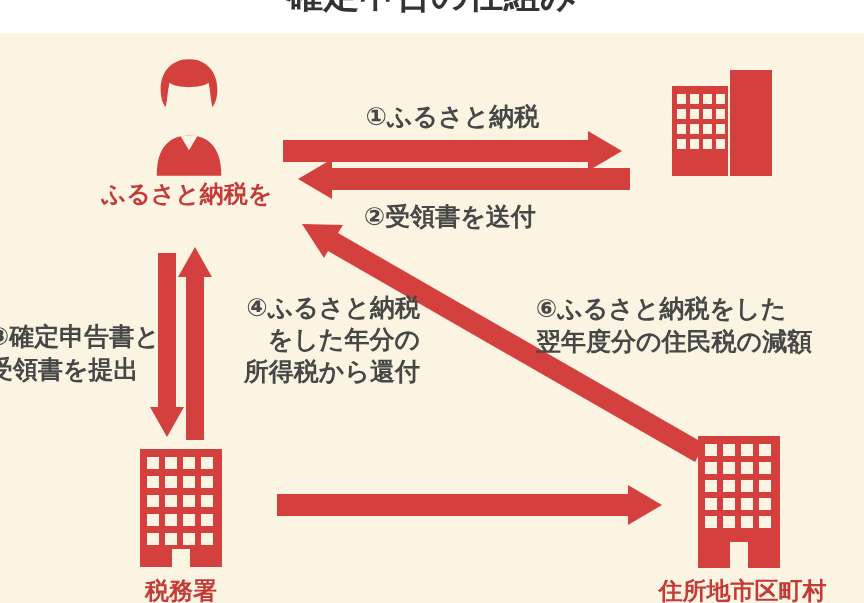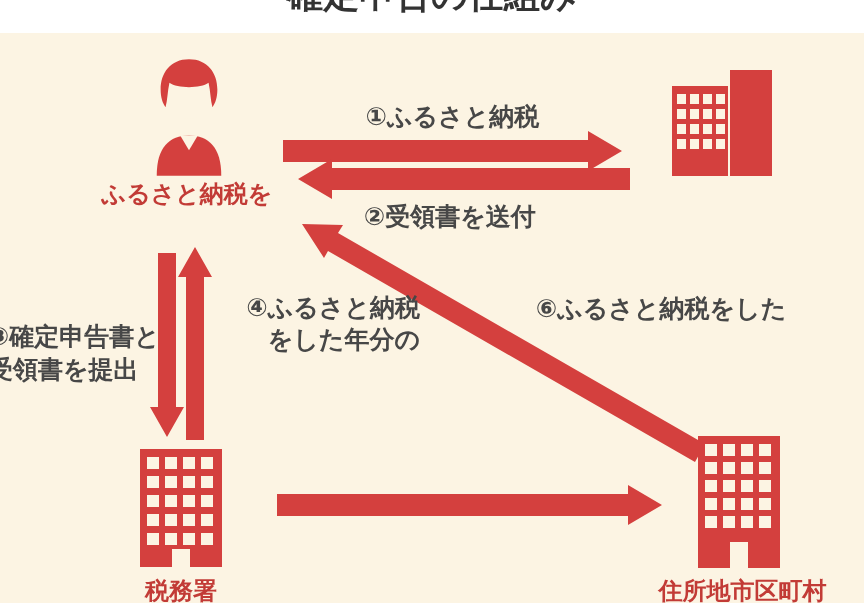--- a/index.html
+++ b/index.html
@@ -149,20 +149,22 @@
   <div class="arrow-label center" style="left:330px;top:200px;width:240px;">②受領書を送付</div>
 
   <div class="arrow-label" style="left:-12px;top:320px;width:185px;line-height:33px;">
     <div>③確定申告書と</div>
     <div>受領書を提出</div>
   </div>
 
   <div class="arrow-label" style="left:220px;top:291px;width:200px;text-align:right;">
     <div>④ふるさと納税</div>
     <div>をした年分の</div>
+    <div>所得税から還付</div>
   </div>
 
 
   <div class="arrow-label" style="left:536px;top:292px;width:295px;line-height:33px;">
     <div>⑥ふるさと納税をした</div>
+    <div>翌年度分の住民税の減額</div>
   </div>
 
 </div>
 
 </body></html>

